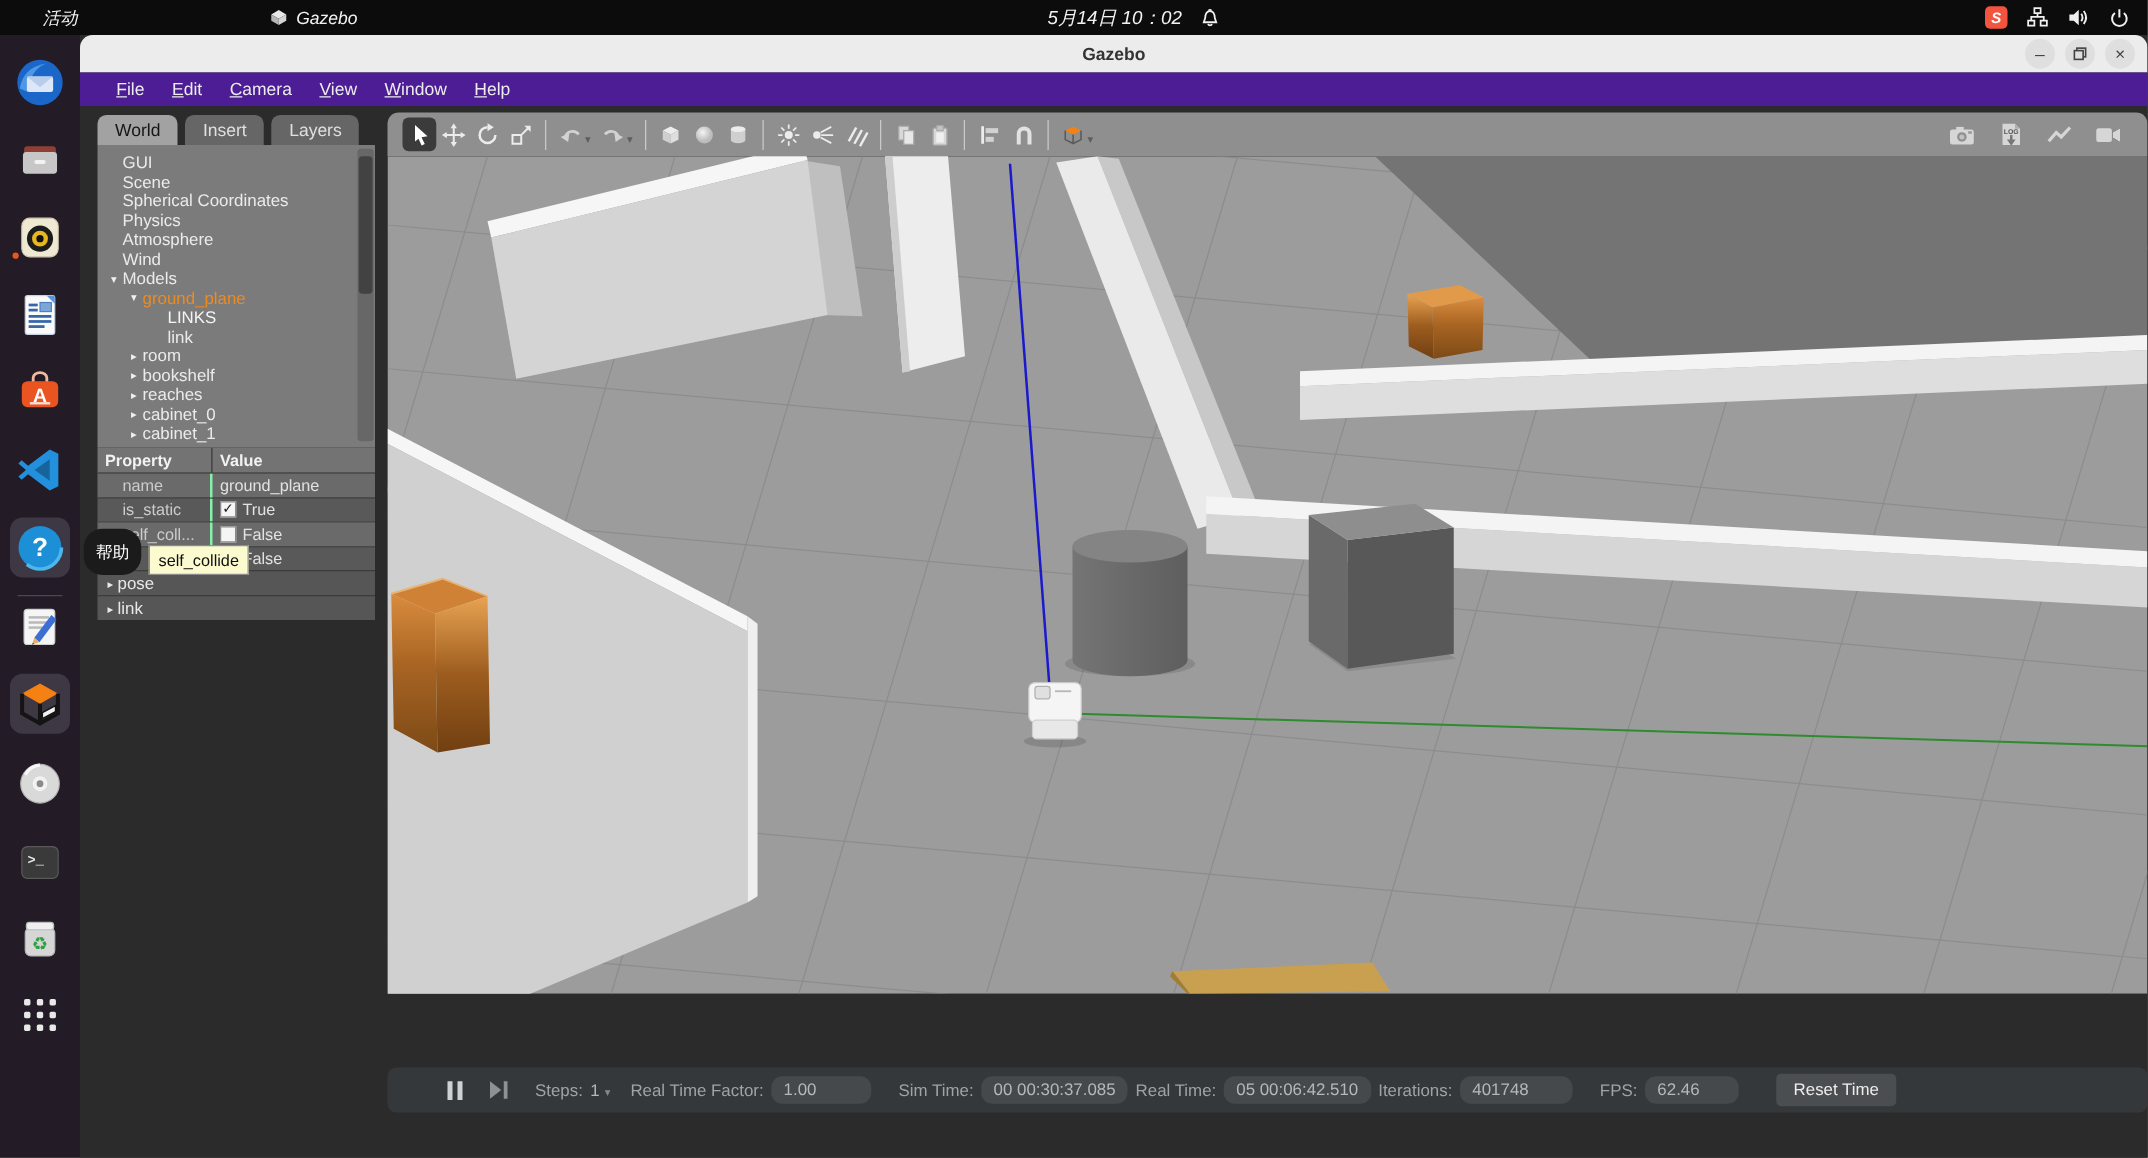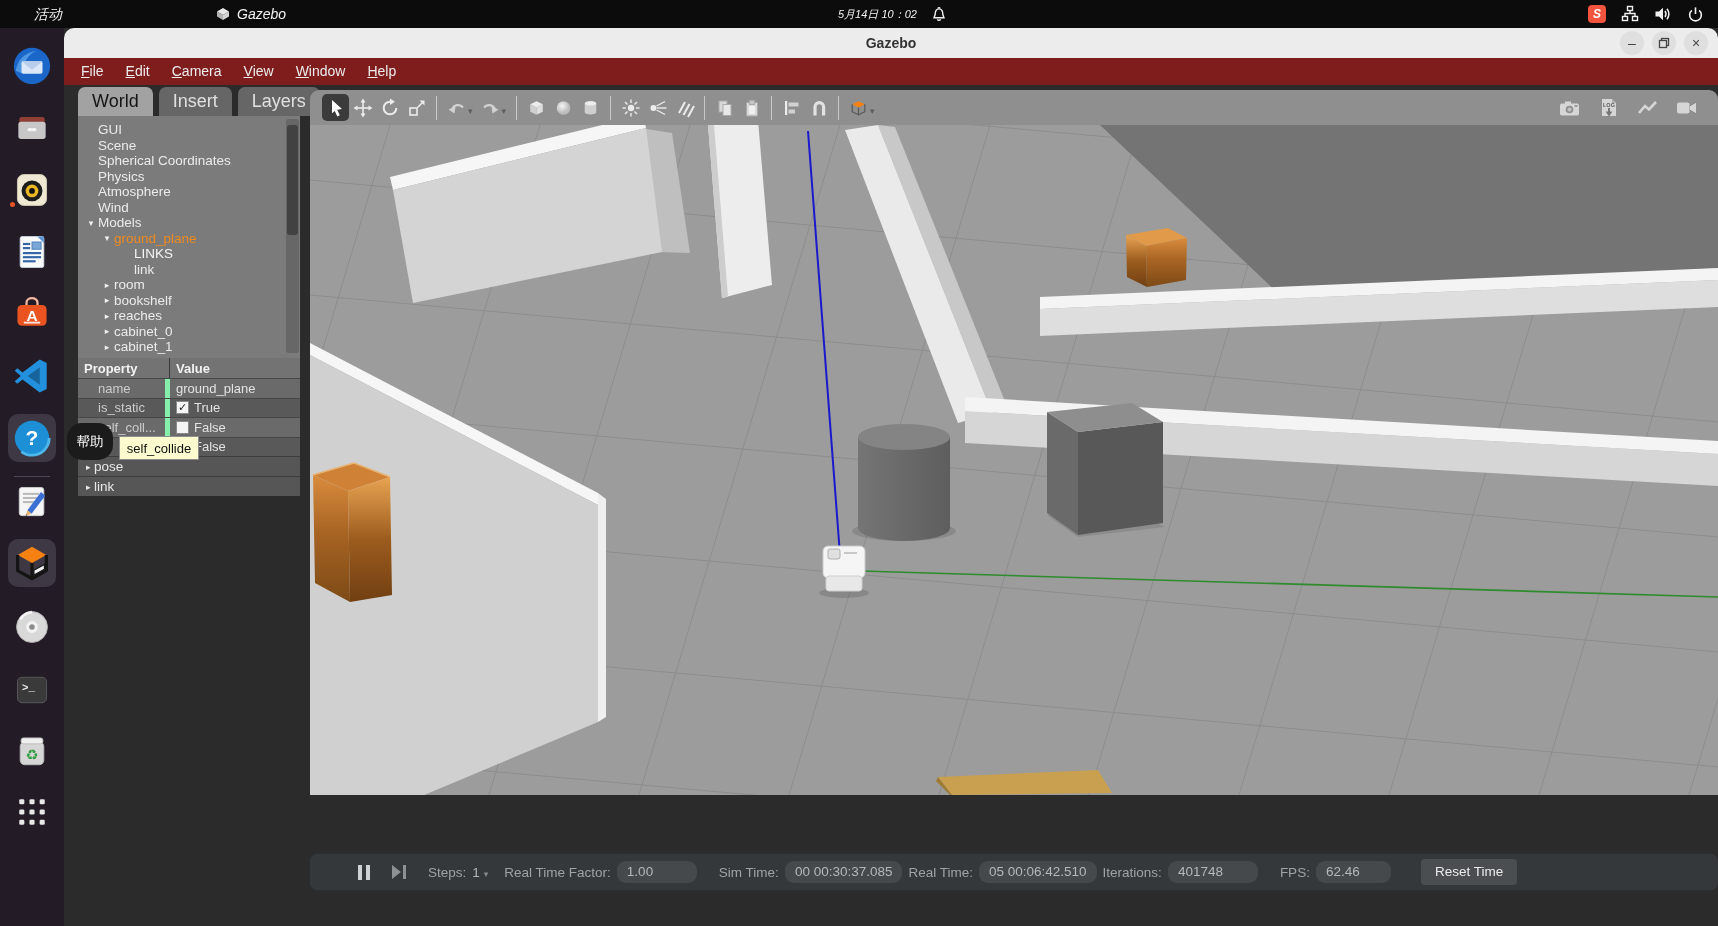--- a/index.html
+++ b/index.html
@@ -4,21 +4,21 @@
 <style>
   * { margin:0; padding:0; box-sizing:border-box; }
   html,body { width:1718px; height:926px; overflow:hidden; background:#2b2b2b;
     font-family:"Liberation Sans", sans-serif; position:relative; }
 
   
   .topbar { position:absolute; left:0; top:0; width:1718px; height:28px; background:#0c0c0c;
     color:#f2f2f2; font-size:14px; z-index:50;font-style:italic; }
   .tb-activities { position:absolute; left:26px; top:0; line-height:28px; padding:0 8px; }
   .tb-app { position:absolute; left:216px; top:0; height:28px; display:flex; align-items:center; gap:7px; }
-  .tb-clock { position:absolute; left:838px; top:0; height:28px; display:flex; align-items:center; gap:14px; font-size:11px; }
+  .tb-clock { position:absolute; left:838px; top:0; height:28px; display:flex; align-items:center; gap:14px; font-size:15px; }
   .tb-tray { position:absolute; right:14px; top:0; height:28px; display:flex; align-items:center; gap:15px; }
   .sogou-badge { width:18px; height:18px; border-radius:4px; background:#f2543d; color:#fff;
     font-weight:bold; font-size:12px; display:flex; align-items:center; justify-content:center; }
 
   
   .dock { position:absolute; left:0; top:28px; width:64px; height:898px; background:#231c27; z-index:40; }
   .dock-item { position:absolute; left:8px; width:48px; height:48px; display:flex; align-items:center; justify-content:center; border-radius:10px; }
   .dock-item.hl { background:#3e3844; }
   .dock-dot { position:absolute; left:2px; width:5px; height:5px; border-radius:50%; background:var(--running_dot,#e95420); }
   .dock-sep { position:absolute; left:14px; width:36px; height:1px; background:#4d4653; }
@@ -32,47 +32,47 @@
   
   .win { position:absolute; left:64px; top:28px; width:1654px; height:898px; background:#2b2b2b; border-radius:10px 10px 0 0; }
   .titlebar { position:absolute; left:0; top:0; width:1654px; height:30px; background:#ececec;
     border-radius:10px 10px 0 0; }
   .title { position:absolute; left:0; right:0; top:0; text-align:center; line-height:30px; font-weight:bold;
     font-size:14px; color:#333; }
   .win-btns { position:absolute; right:10px; top:3px; display:flex; gap:8px; }
   .win-btn { width:24px; height:24px; border-radius:50%; background:#dfdfdf; color:#444; font-size:14px;
     display:flex; align-items:center; justify-content:center; line-height:1; }
 
-  .menubar { position:absolute; left:0; top:30px; width:1654px; height:27px; background:#7f1d1d;
-    display:flex; align-items:center; padding-left:6px; }
+  .menubar { position:absolute; left:0; top:30px; width:1654px; height:27px; background:#4c1d95;
+    display:flex; align-items:center; padding-left:18px; }
   .menu-item { display:inline-block; padding:0 11px; font-size:14px; color:#ececec; line-height:27px; }
   .menu-item::first-letter { text-decoration:underline; }
   .warnbar { position:absolute; right:14px; top:0; line-height:27px; font-size:13px; color:var(--warning_text,#e0763c); }
   .warn-link { color:var(--warning_link,#cdc82f); text-decoration:underline; }
 
   .content { position:absolute; left:0; top:57px; width:1654px; height:841px; background:#2b2b2b; }
 
   
   .panel { position:absolute; left:14px; top:5px; width:222px; }
   .tabs { display:flex; gap:6px; height:26px; align-items:flex-end; }
-  .tab { padding:4px 14px; font-size:18px; border-radius:7px 7px 0 0; background:#666; color:#e0e0e0; }
+  .tab { padding:4px 14px; font-size:14px; border-radius:7px 7px 0 0; background:#666; color:#e0e0e0; }
   .tab.active { background:#a2a2a2; color:#151515; }
   .tree { position:relative; width:222px; height:242px; background:#7b7b7b; padding-top:6px; overflow:hidden; }
   .trow { display:flex; align-items:center; height:15.5px; font-size:13.5px; color:#ebebeb; white-space:nowrap; }
   .trow .arr { width:14px; font-size:9px; color:#f0f0f0; text-align:center; flex:none; }
   .lv0 { padding-left:6px; } .lv1 { padding-left:22px; } .lv2 { padding-left:56px; }
   .t-selected { color:var(--selected_model,#ee8a1e); }
   .t-bold { font-weight:normal; color:#f5f5f5; }
   .scrollbar { position:absolute; right:1px; top:3px; width:13px; height:234px; background:#676767; border-radius:3px; }
   .scroll-thumb { position:absolute; left:1px; top:6px; width:11px; height:110px; background:#424242; border-radius:3px; }
 
   .ptable { width:222px; font-size:13px; }
   .phead { display:flex; height:20px; background:#737373; color:#f2f2f2; font-weight:bold; align-items:center; }
   .prow { display:flex; height:19.5px; align-items:center; border-top:1px solid #474747; }
-  .pc1 { width:92px; flex:none; padding-left:20px; color:#cccccc; border-right:5px solid #86efac;
+  .pc1 { width:92px; flex:none; padding-left:20px; color:#cccccc; border-right:2px solid #86efac;
     height:100%; display:flex; align-items:center; overflow:hidden; white-space:nowrap; }
   .phead .pc1 { padding-left:6px; color:#f2f2f2; border-right:1px solid #3a3a3a; }
   .pc2 { flex:1; padding-left:6px; color:#e2e2e2; display:flex; align-items:center; gap:5px; height:100%; overflow:hidden; white-space:nowrap; }
   .bg-a { background:#6a6a6a; } .bg-b { background:#595959; }
   .cb { width:13px; height:13px; background:#f5f5f5; border:1px solid #8a8a8a; color:#1a1a1a;
     font-size:11px; line-height:11px; text-align:center; flex:none; }
   .prow-full { display:flex; height:20px; align-items:center; background:#565656; border-top:1px solid #3c3c3c;
     color:#e8e8e8; font-size:13.5px; }
   .prow-full .arr { width:16px; padding-left:8px; font-size:9px; }
 

